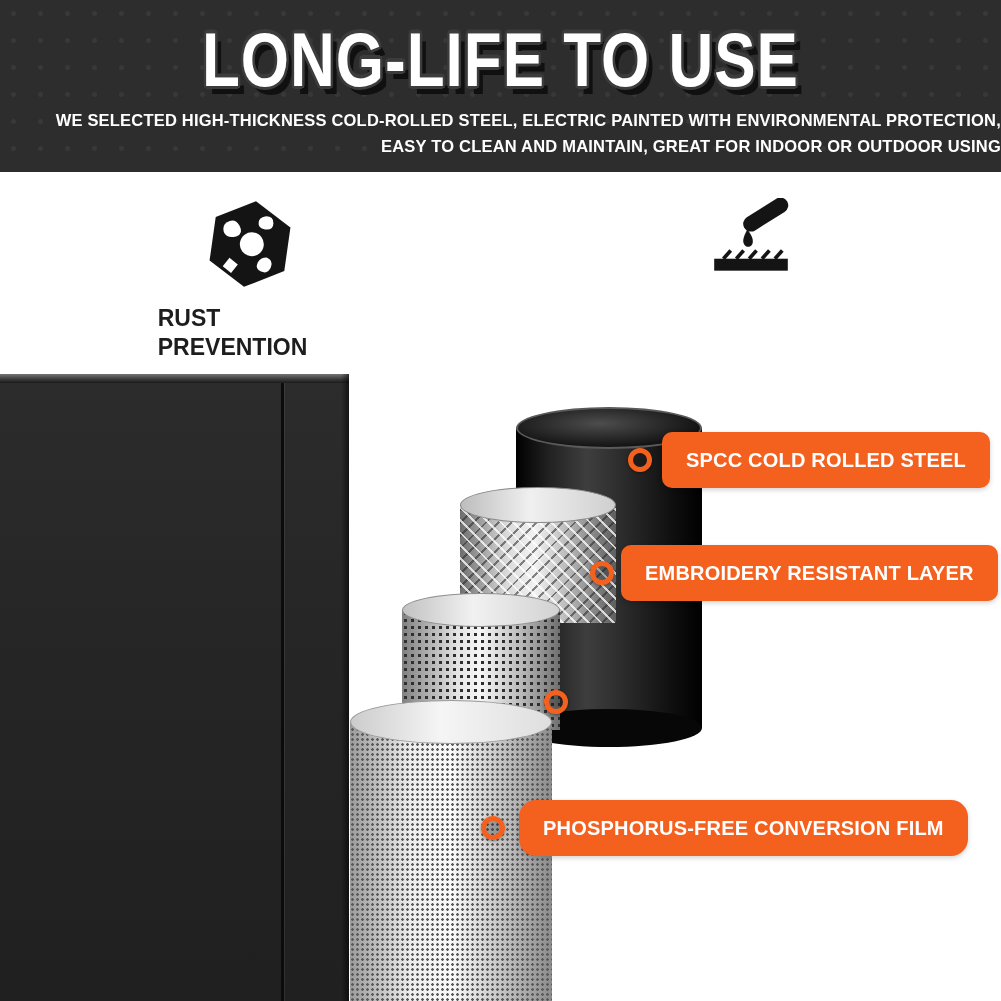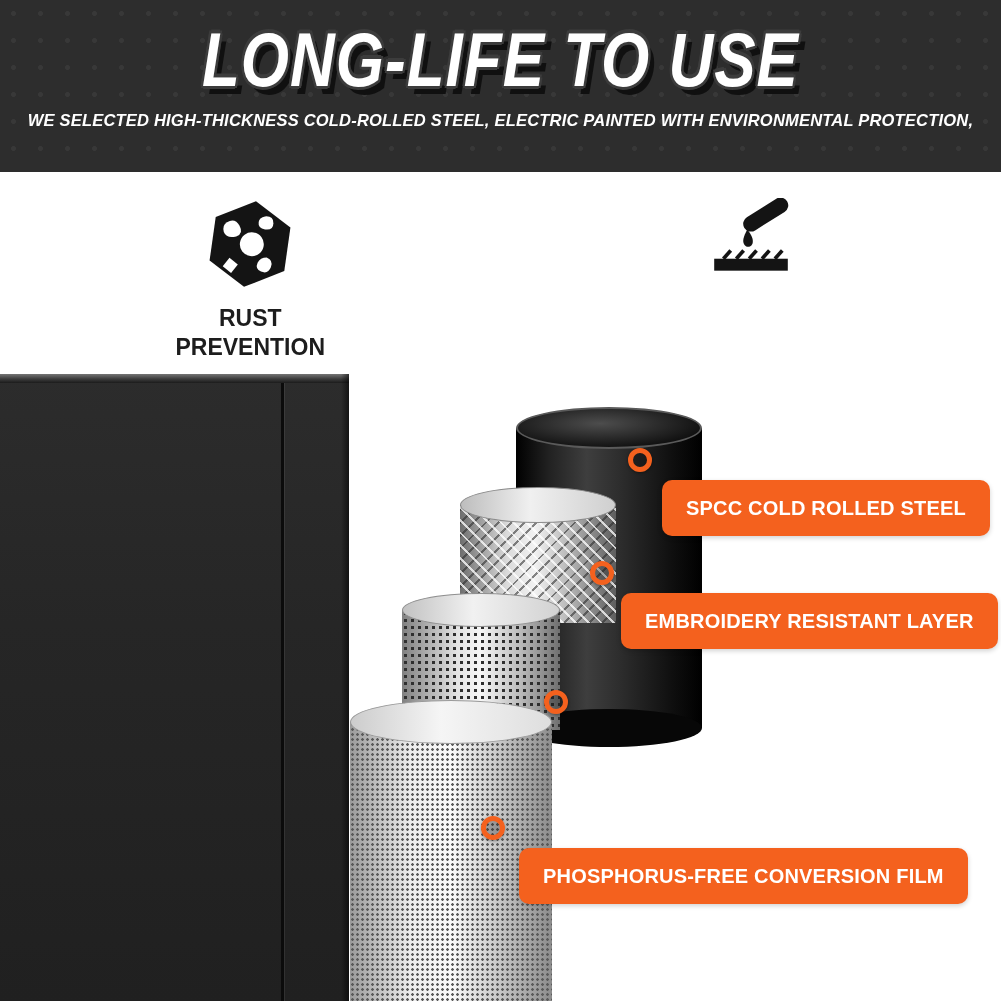--- a/index.html
+++ b/index.html
@@ -6,43 +6,42 @@
   html,body { background:#ffffff; }
   body { font-family:"Liberation Sans", sans-serif; }
   .canvas { position:relative; width:1001px; height:1001px; background:#ffffff; overflow:hidden; }
 
   
   .header {
     position:absolute; left:0; top:0; width:1001px; height:172px;
     background-color:#2d2d2d;
     background-image: radial-gradient(rgba(255,255,255,0.05) 2.2px, transparent 2.5px);
     background-size:27px 27px;
-    font-style:italic;
   }
   .title {
     position:absolute; top:16px; left:0; width:100%; text-align:center;
     font-size:62px; font-weight:900; letter-spacing:1px; color:#ffffff;
     transform:scaleY(1.22); transform-origin:top center;
     text-shadow:
       2.5px 0 0 #3c3c3c, -2.5px 0 0 #3c3c3c, 0 2.5px 0 #3c3c3c, 0 -2.5px 0 #3c3c3c,
       2px 2px 0 #3c3c3c, -2px 2px 0 #3c3c3c, 2px -2px 0 #3c3c3c, -2px -2px 0 #3c3c3c,
       6px 7px 0 #101010;
   }
   .subtitle {
-    position:absolute; top:108px; left:0; width:100%; text-align:center;
+    position:absolute; top:108px; left:0; width:100%; text-align:right;
     color:#ffffff; font-weight:bold; font-size:16.5px; line-height:1.55; letter-spacing:0.2px;
   }
   .subtitle span { display:block; }
 
   
   .features { position:absolute; top:188px; left:0; width:100%; display:flex; }
   .feature { flex:1; display:flex; flex-direction:column; align-items:center; }
   .feature-icon { height:102px; display:flex; align-items:flex-end; justify-content:center; }
   .feature-label {
-    margin-top:14px; width:185px; text-align:center;
+    margin-top:14px; width:185px; text-align:left;
     font-size:23px; font-weight:bold; color:#1d1d1d; line-height:1.28;
   }
 
   
   .cabinet {
     position:absolute; left:0; top:374px; width:349px; height:627px;
     background:linear-gradient(180deg,#2c2c2c,#262626 40%,#202020);
   }
   .cabinet-top { position:absolute; left:0; top:0; width:100%; height:9px;
     background:linear-gradient(180deg,#757575,#3c3c3c 55%,#1b1b1b); }
@@ -95,35 +94,36 @@
     border:5px solid #F4611E; background:rgba(15,15,15,0.28);
     box-shadow:0 1px 3px rgba(0,0,0,0.4); }
   .marker.m1 { left:628px; top:448px; }
   .marker.m2 { left:590px; top:561px; }
   .marker.m3 { left:544px; top:690px; }
   .marker.m4 { left:481px; top:816px; }
 
   .callout { position:absolute; height:56px; display:flex; align-items:center;
     padding:0 24px; background:#F4611E; border-radius:10px;
     color:#ffffff; font-weight:bold; font-size:20px; letter-spacing:0.2px;
-    white-space:nowrap; box-shadow:0 2px 5px rgba(0,0,0,0.18);margin-top:48px; }
+    white-space:nowrap; box-shadow:0 2px 5px rgba(0,0,0,0.18); }
   .callout.c1 { left:662px; top:432px; }
   .callout.c2 { left:621px; top:545px; }
   .callout.c3 { left:584px; top:674px; }
-  .callout.c4 { left:519px; top:800px; }
+  .callout.c4 { left:519px; top:800px;border-radius:17px; }
 </style>
 </head>
 <body>
 
 <div class="canvas">
 
   <div class="header">
     <div class="title">LONG-LIFE TO USE</div>
     <div class="subtitle">
       <span>WE SELECTED HIGH-THICKNESS COLD-ROLLED STEEL, ELECTRIC PAINTED WITH ENVIRONMENTAL PROTECTION,</span>
+      <span>EASY TO CLEAN AND MAINTAIN, GREAT FOR INDOOR OR OUTDOOR USING</span>
     </div>
   </div>
 
   <div class="features">
 
     <div class="feature">
       <div class="feature-icon">
         <svg width="92" height="92" viewBox="0 0 100 100">
           <g transform="rotate(8 50 50)">
             <polygon points="50,3 91,26 91,74 50,97 9,74 9,26" fill="#141414"></polygon>

